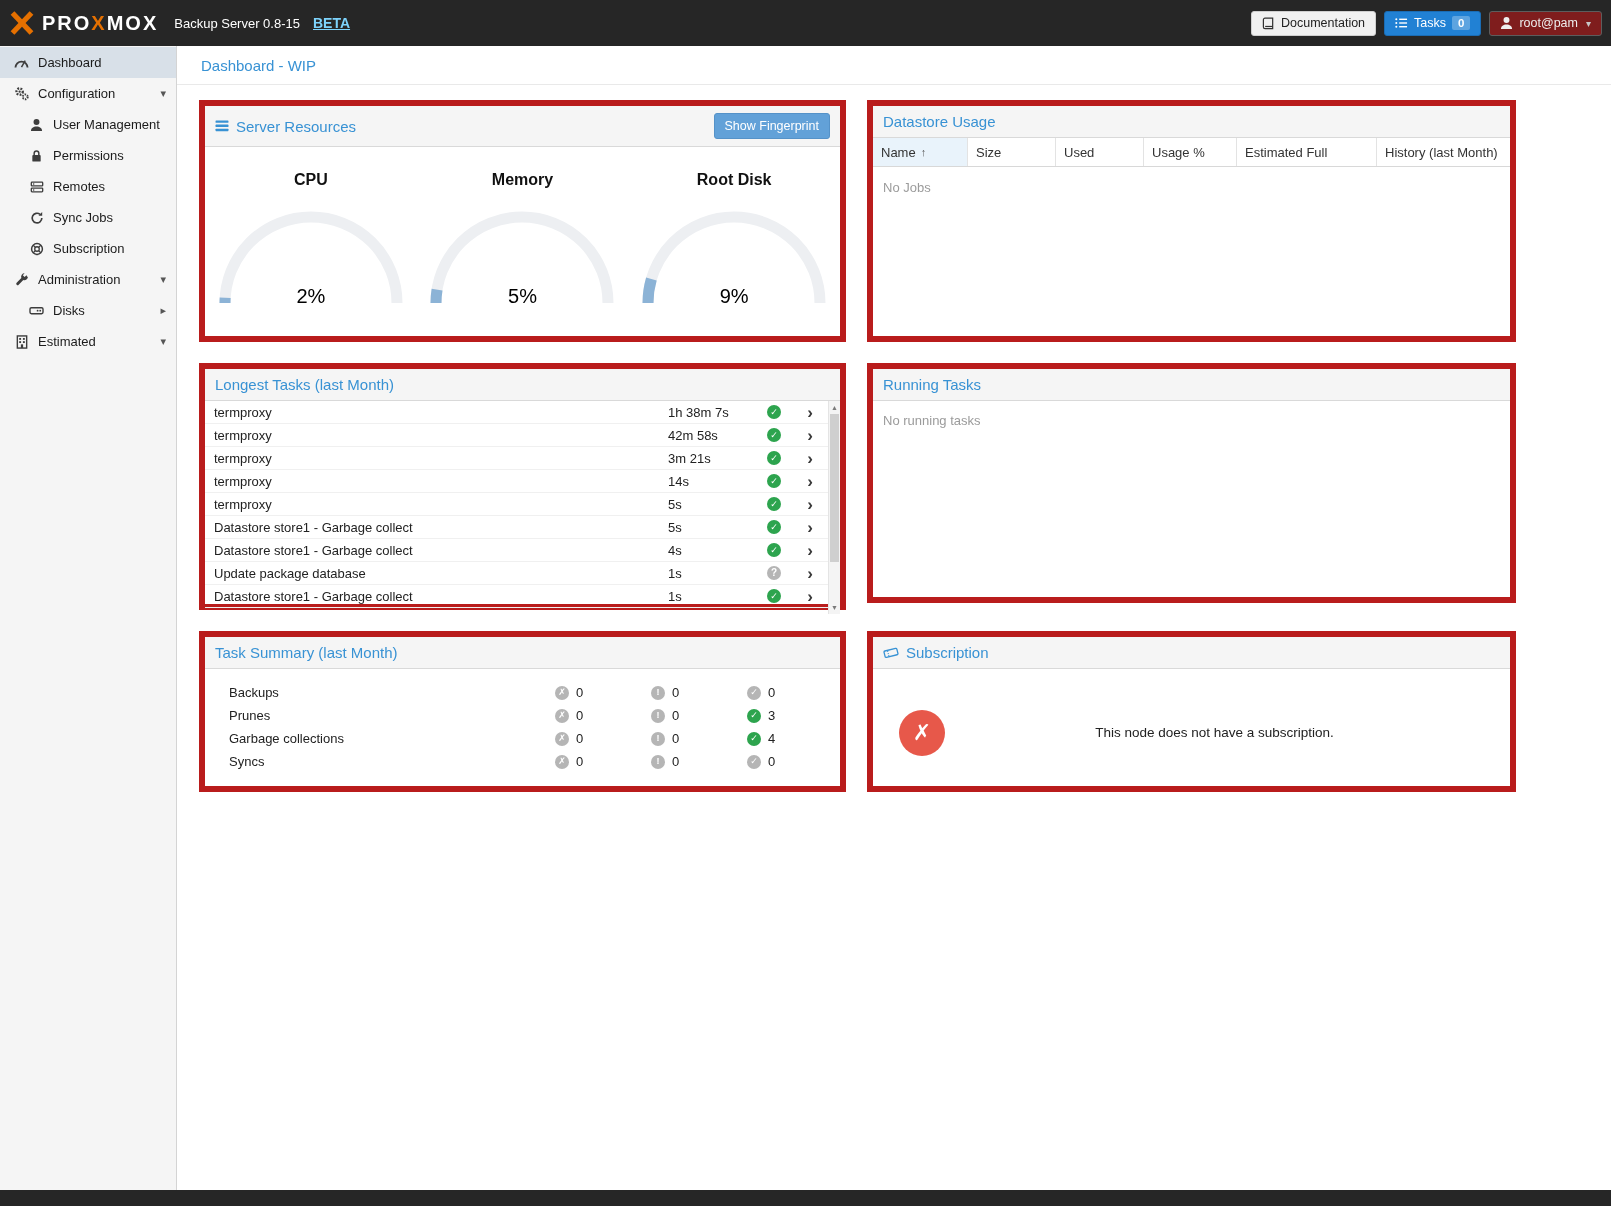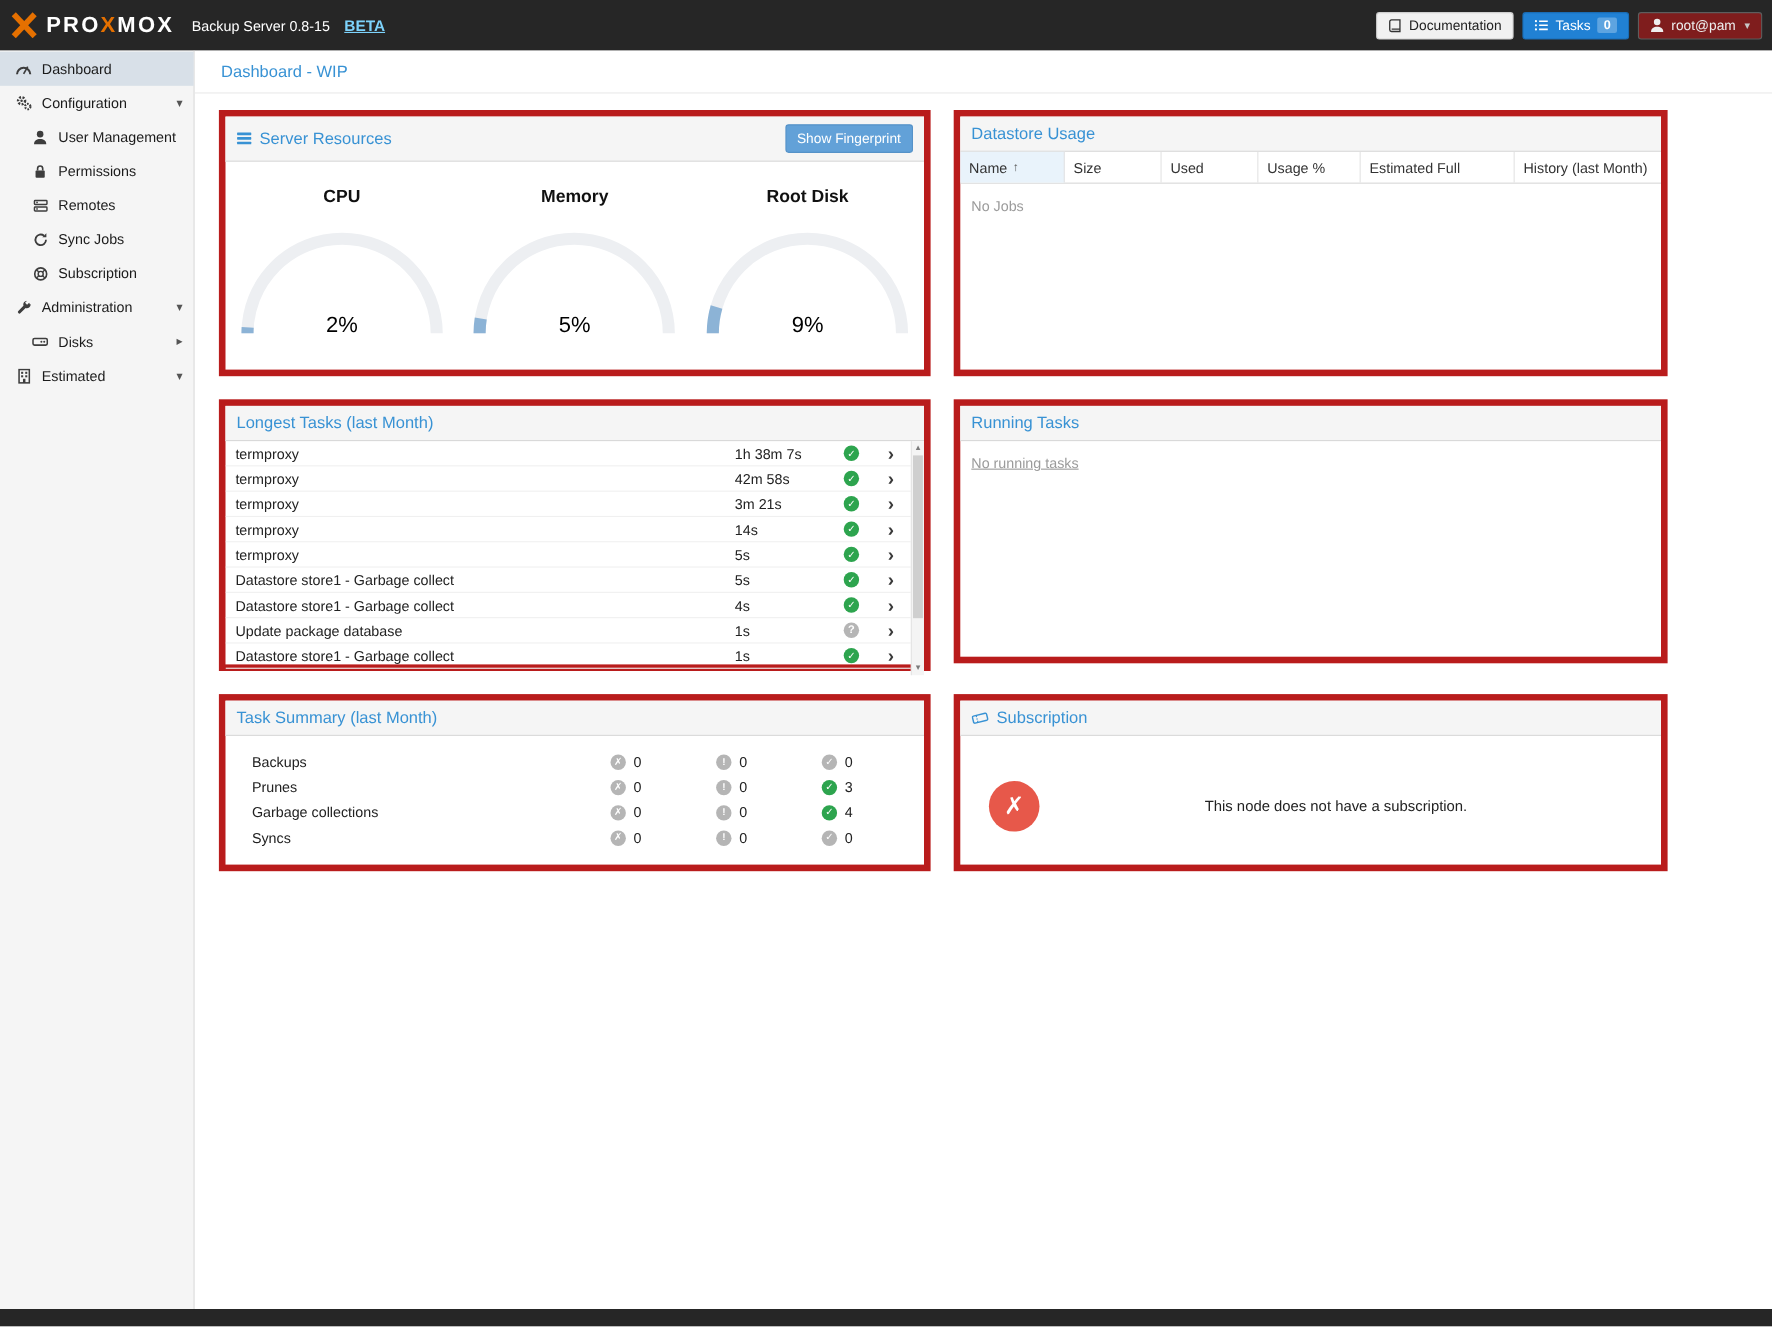--- a/index.html
+++ b/index.html
@@ -108,21 +108,21 @@
   .ic.ok { background:var(--ok-green,#2da44e); }
   .ic.unknown { font-size:10px; }
 
   
   .ts-body { padding-top:12px; }
   .ts-row { display:flex; align-items:center; height:23px; padding-left:24px; }
   .ts-label { width:326px; flex:none; }
   .ts-cell { width:96px; flex:none; display:flex; align-items:center; gap:7px; }
 
   
-  .rt-body { padding:12px 10px;text-decoration:underline; }
+  .rt-body { padding:12px 10px; }
 
   
   .sub-body { height:127px; display:flex; align-items:center; padding:0 26px; }
   .sub-icon {
     width:46px; height:46px; border-radius:50%; flex:none;
     background:var(--error-red,#e7584a); color:#fff;
     display:flex; align-items:center; justify-content:center;
     font-size:22px; font-weight:bold;
   }
   .sub-msg { flex:1; text-align:center; font-size:13.5px; color:#222; }

